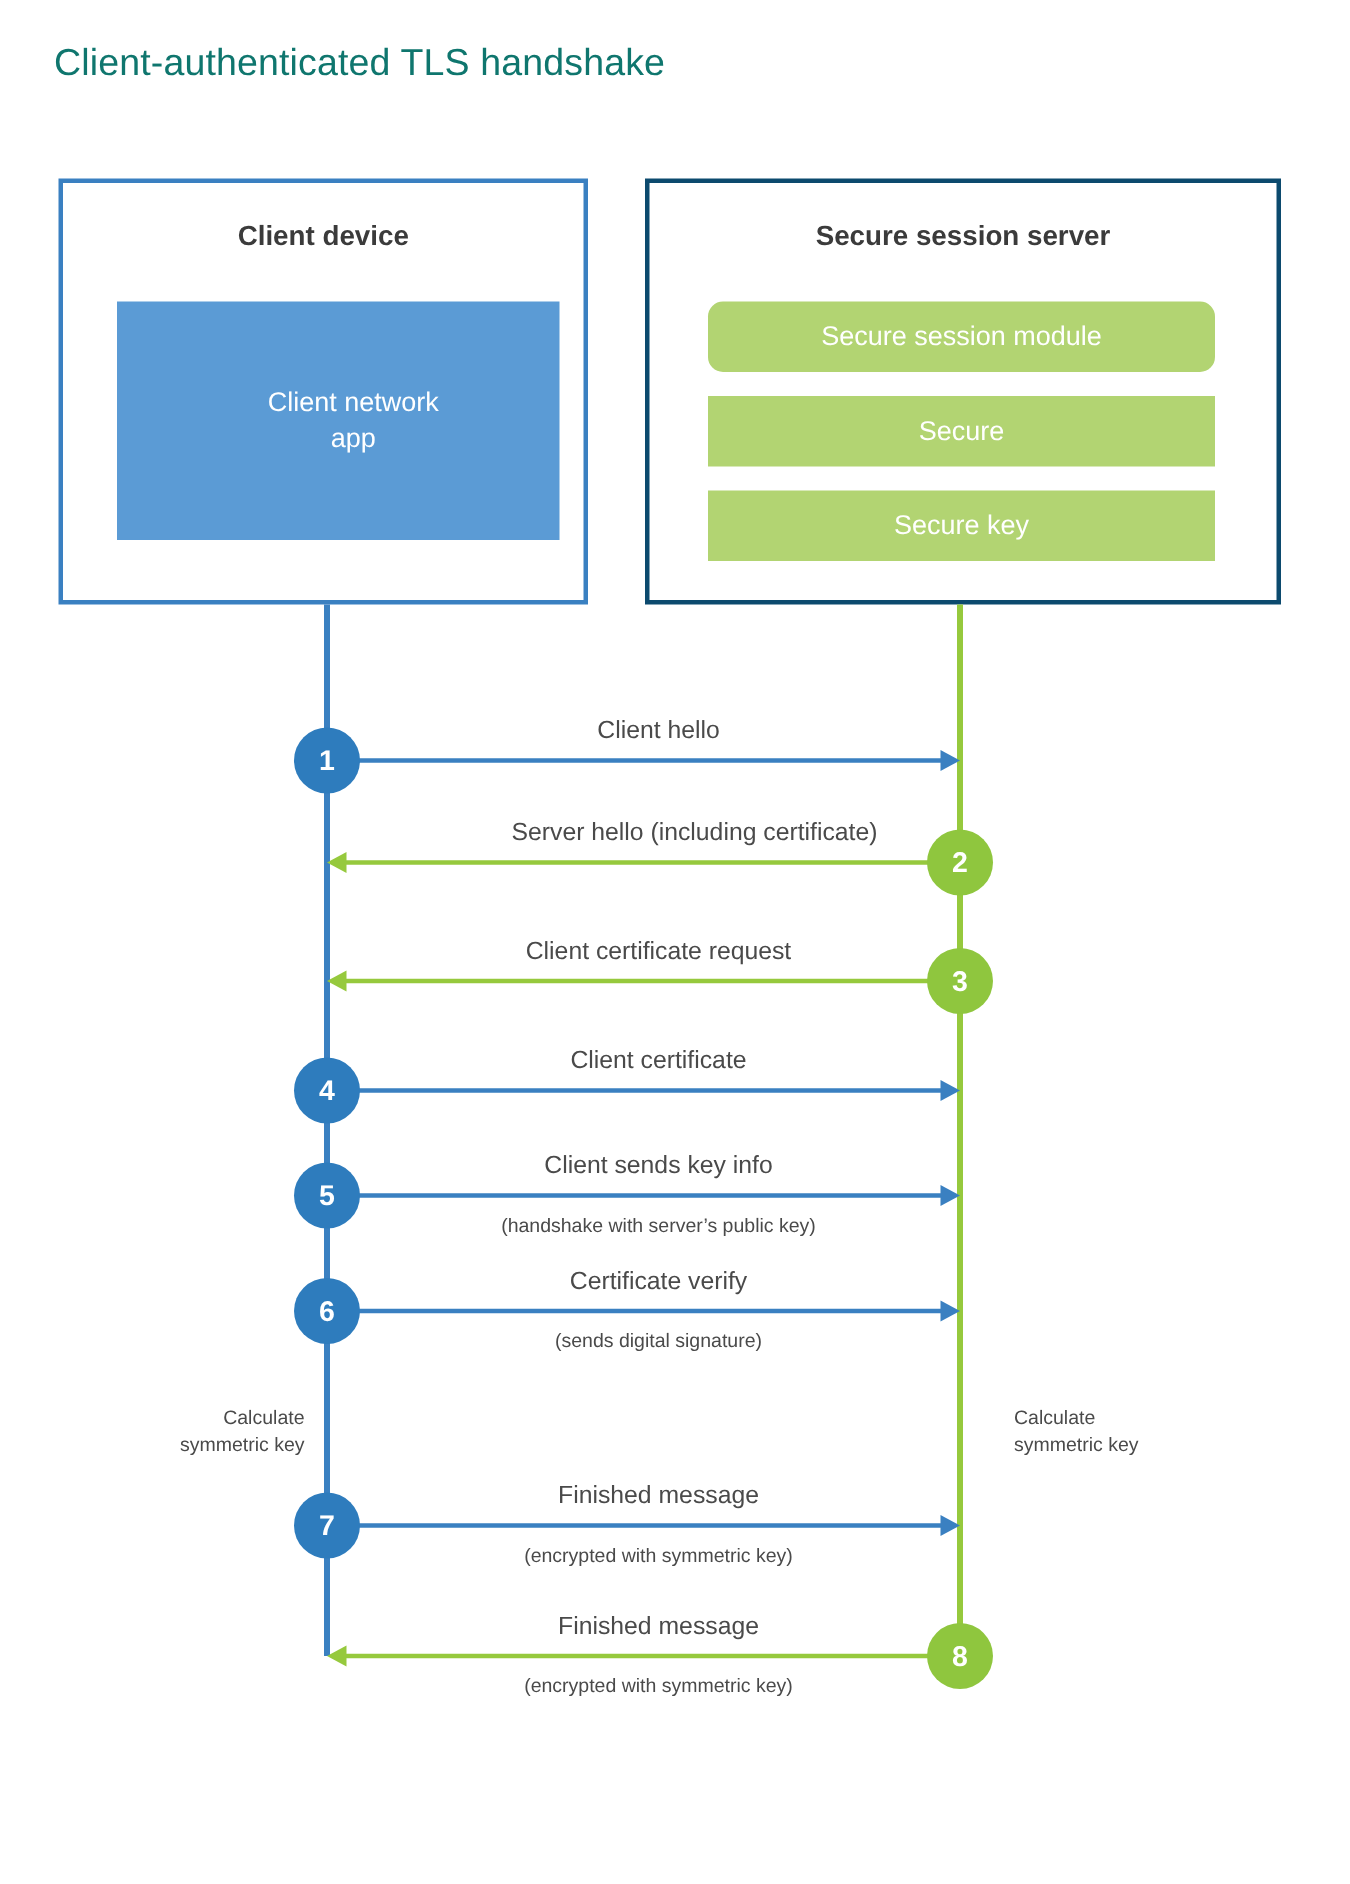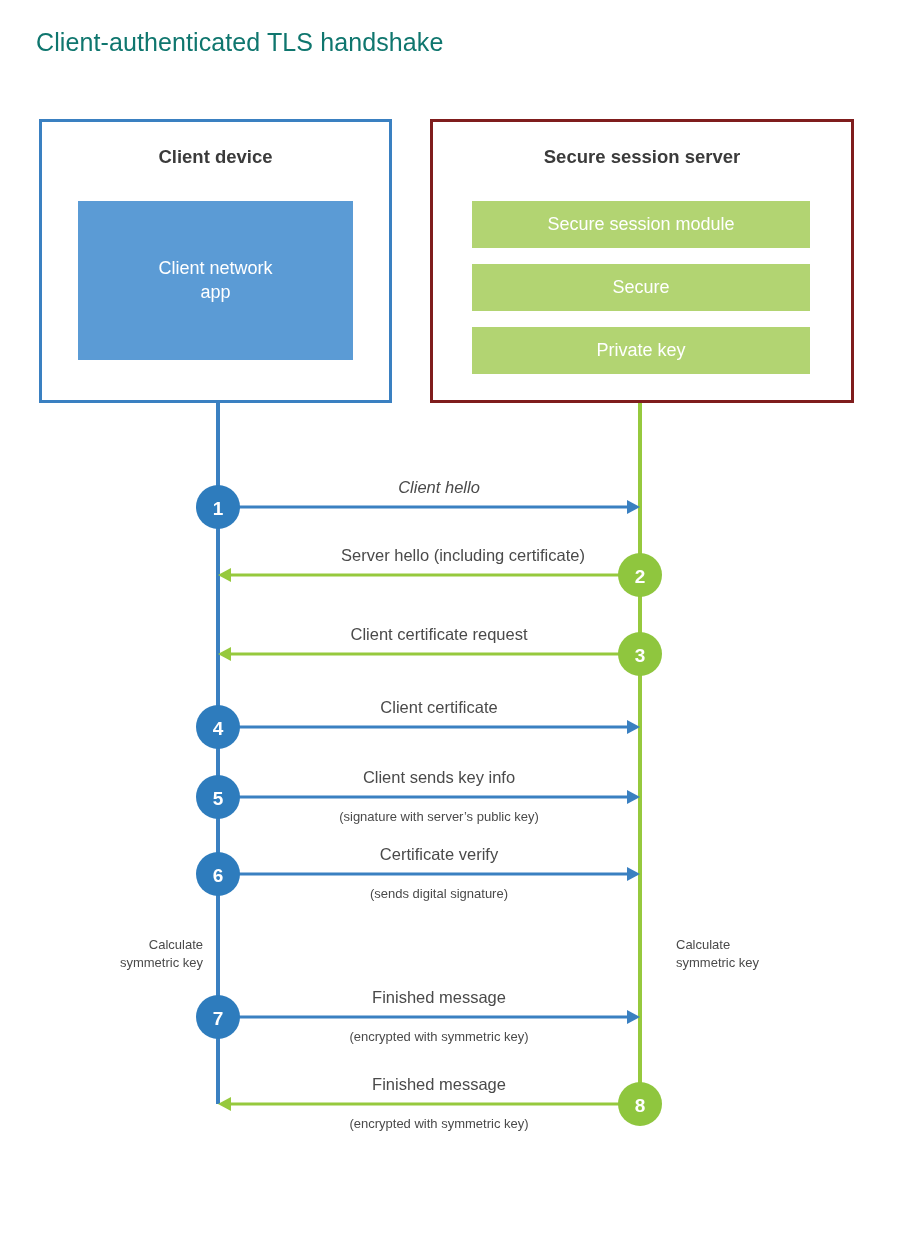--- a/index.html
+++ b/index.html
@@ -44,21 +44,21 @@
     top: 119px;
     width: 353px;
     height: 284px;
     border: 3px solid #3a80c1;
   }
   .actor-box.server {
     left: 430px;
     top: 119px;
     width: 424px;
     height: 284px;
-    border: 3px solid #7f1d1d;
+    border: 3px solid #0c4a6e;
   }
   .actor-title {
     position: absolute;
     left: 0; right: 0;
     top: 24px;
     text-align: center;
     font-size: 18.5px;
     font-weight: bold;
     color: #3b3b3b;
   }
@@ -70,36 +70,37 @@
     width: 275px;
     height: 159px;
     background: #5b9bd5;
     color: #ffffff;
     font-size: 18px;
     display: flex;
     align-items: center;
     justify-content: center;
     text-align: center;
     line-height: 1.32;
+    padding-left: 20px;
   }
 
   .server-module {
     position: absolute;
     left: 39px;
     width: 338px;
     height: 47px;
     background: #b2d472;
     color: #ffffff;
     font-size: 18px;
     display: flex;
     align-items: center;
     justify-content: center;
     text-align: center;
   }
-  .server-module.m0 { top: 79px; }
+  .server-module.m0 { top: 79px; border-radius: 10px; }
   .server-module.m1 { top: 142px; }
   .server-module.m2 { top: 205px; }
 
   
   #flow-svg {
     position: absolute;
     left: 0; top: 0;
     width: 900px;
     height: 1256px;
     overflow: visible;
@@ -161,21 +162,21 @@
 
   <div class="actor-box client">
     <div class="actor-title">Client device</div>
     <div class="client-app-block">Client network<br>app</div>
   </div>
 
   <div class="actor-box server">
     <div class="actor-title">Secure session server</div>
     <div class="server-module m0">Secure session module</div>
     <div class="server-module m1">Secure</div>
-    <div class="server-module m2">Private key</div>
+    <div class="server-module m2">Secure key</div>
   </div>
 
   <svg id="flow-svg" viewBox="0 0 900 1256">
     <g>
       <line class="lifeline-blue" x1="218" y1="403" x2="218" y2="1104"></line>
       <line class="lifeline-green" x1="640" y1="403" x2="640" y2="1104"></line>
     </g>
     <g id="arrows-layer">
         <line x1="218" y1="507" x2="630" y2="507" class="arrow-blue"></line>
         <polygon points="640,507 627,500 627,514" class="head-blue"></polygon>
@@ -224,26 +225,26 @@
           <text x="218" y="1018" class="step-number">7</text>
         </g>
         <g>
           <circle cx="640" cy="1104" r="22" class="step-circle-green"></circle>
           <text x="640" y="1105" class="step-number">8</text>
         </g>
       </g>
   </svg>
 
   <div id="labels-layer">
-      <div class="flow-label" style="left: 439px; top: 478px; font-style: italic;">Client hello</div>
+      <div class="flow-label" style="left: 439px; top: 478px;">Client hello</div>
       <div class="flow-label" style="left: 439px; top: 546px; margin-left: 24px;">Server hello (including certificate)</div>
       <div class="flow-label" style="left: 439px; top: 625px;">Client certificate request</div>
       <div class="flow-label" style="left: 439px; top: 698px;">Client certificate</div>
       <div class="flow-label" style="left: 439px; top: 768px;">Client sends key info</div>
-      <div class="flow-sublabel" style="left: 439px; top: 809px;">(signature with server’s public key)</div>
+      <div class="flow-sublabel" style="left: 439px; top: 809px;">(handshake with server’s public key)</div>
       <div class="flow-label" style="left: 439px; top: 845px;">Certificate verify</div>
       <div class="flow-sublabel" style="left: 439px; top: 886px;">(sends digital signature)</div>
       <div class="flow-label" style="left: 439px; top: 988px;">Finished message</div>
       <div class="flow-sublabel" style="left: 439px; top: 1029px;">(encrypted with symmetric key)</div>
       <div class="flow-label" style="left: 439px; top: 1075px;">Finished message</div>
       <div class="flow-sublabel" style="left: 439px; top: 1116px;">(encrypted with symmetric key)</div>
     </div>
 
   <div class="side-note left-side" style="left:203px; top:936px;">Calculate<br>symmetric key</div>
   <div class="side-note right-side" style="left:676px; top:936px;">Calculate<br>symmetric key</div>

